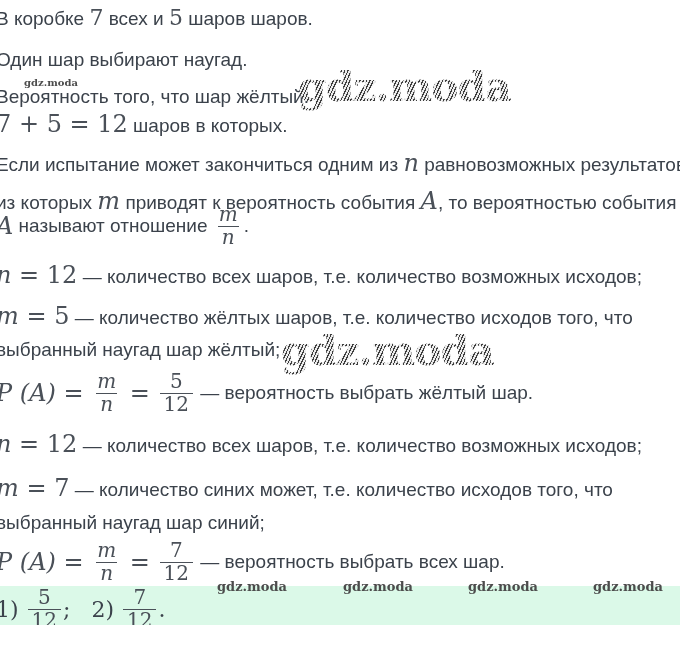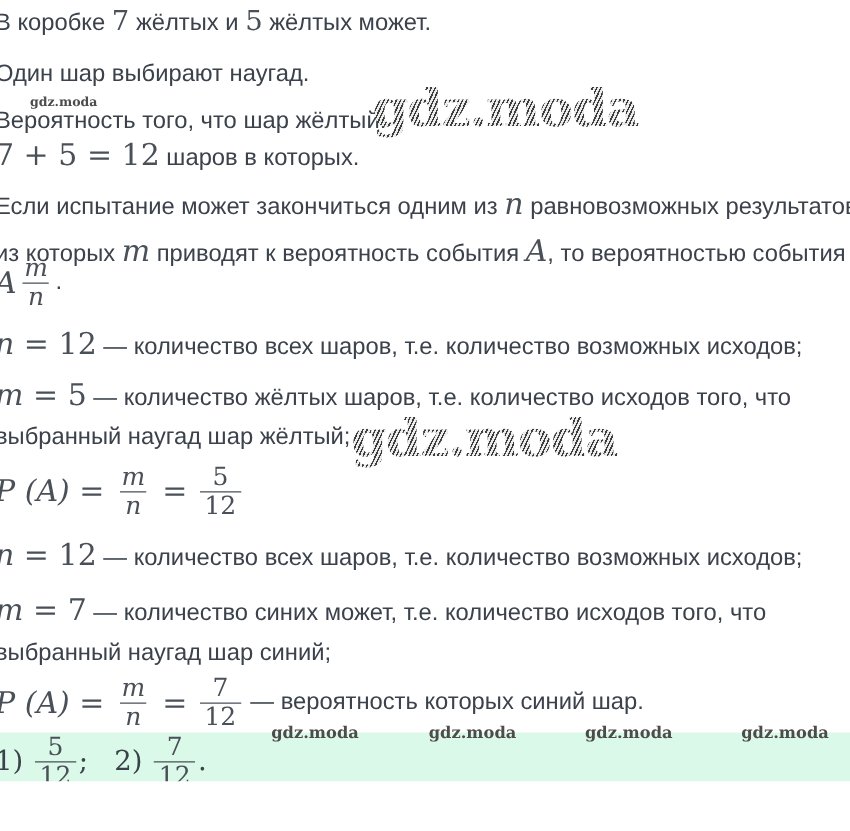--- a/index.html
+++ b/index.html
@@ -56,55 +56,55 @@
     position:absolute; left:-4px; top:1px;
     display:flex; align-items:center; white-space:pre;
   }
   .alabel { font-family:"DejaVu Serif", serif; font-size:22px; color:#3b424b; }
 </style>
 </head>
 <body>
 
 <div class="page">
 
-  <div class="line" style="top:5px"><span class="sans">В коробке </span><span class="mnum">7</span><span class="sans"> жёлтых и </span><span class="mnum">5</span><span class="sans"> жёлтых может.</span></div>
+  <div class="line" style="top:5px"><span class="sans">В коробке </span><span class="mnum">7</span><span class="sans"> всех и </span><span class="mnum">5</span><span class="sans"> шаров шаров.</span></div>
 
   <div class="line" style="top:49px">Один шар выбирают наугад.</div>
 
   <div class="wm-small wm-tiny" style="left:24px; top:77px">gdz.moda</div>
 
   <div class="line" style="top:86px">Вероятность того, что шар жёлтый.</div>
 
   <div class="wm-big" style="left:298px; top:63px">gdz.moda</div>
 
   <div class="line" style="top:110px"><span class="math">7 + 5 = 12</span><span class="sans"> шаров в которых.</span></div>
 
   <div class="line" style="top:149px"><span class="sans">Если испытание может закончиться одним из </span><span class="math mvar">n</span><span class="sans"> равновозможных результатов,</span></div>
 
   <div class="line" style="top:187px"><span class="sans">из которых </span><span class="math mvar">m</span><span class="sans"> приводят к вероятность события </span><span class="math mvar">A</span><span class="sans">, то вероятностью события</span></div>
 
-  <div class="line flexline" style="top:204px"><span class="math mvar">A</span><span class="frac italic"><span class="num">m</span><span class="den">n</span></span><span class="sans">.</span></div>
+  <div class="line flexline" style="top:204px"><span class="math mvar">A</span><span class="sans"> называют отношение </span><span class="frac italic"><span class="num">m</span><span class="den">n</span></span><span class="sans">.</span></div>
 
   <div class="line" style="top:261px"><span class="math mvar">n</span><span class="math"> = 12</span><span class="sans"> — количество всех шаров, т.е. количество возможных исходов;</span></div>
 
   <div class="line" style="top:302px"><span class="math mvar">m</span><span class="math"> = 5</span><span class="sans"> — количество жёлтых шаров, т.е. количество исходов того, что</span></div>
 
   <div class="line" style="top:339px">выбранный наугад шар жёлтый;</div>
 
   <div class="wm-big" style="left:281px; top:327px">gdz.moda</div>
 
-  <div class="line flexline" style="top:371px"><span class="math mvar">P (A) = </span><span class="frac italic"><span class="num">m</span><span class="den">n</span></span><span class="math"> = </span><span class="frac"><span class="num">5</span><span class="den">12</span></span></div>
+  <div class="line flexline" style="top:371px"><span class="math mvar">P (A) = </span><span class="frac italic"><span class="num">m</span><span class="den">n</span></span><span class="math"> = </span><span class="frac"><span class="num">5</span><span class="den">12</span></span><span class="sans"> — вероятность выбрать жёлтый шар.</span></div>
 
   <div class="line" style="top:430px"><span class="math mvar">n</span><span class="math"> = 12</span><span class="sans"> — количество всех шаров, т.е. количество возможных исходов;</span></div>
 
   <div class="line" style="top:474px"><span class="math mvar">m</span><span class="math"> = 7</span><span class="sans"> — количество синих может, т.е. количество исходов того, что</span></div>
 
   <div class="line" style="top:512px">выбранный наугад шар синий;</div>
 
-  <div class="line flexline" style="top:540px"><span class="math mvar">P (A) = </span><span class="frac italic"><span class="num">m</span><span class="den">n</span></span><span class="math"> = </span><span class="frac"><span class="num">7</span><span class="den">12</span></span><span class="sans"> — вероятность которых синий шар.</span></div>
+  <div class="line flexline" style="top:540px"><span class="math mvar">P (A) = </span><span class="frac italic"><span class="num">m</span><span class="den">n</span></span><span class="math"> = </span><span class="frac"><span class="num">7</span><span class="den">12</span></span><span class="sans"> — вероятность выбрать всех шар.</span></div>
 
   <div class="band">
     <div class="answer-line"><span class="alabel">1) </span><span class="frac"><span class="num">5</span><span class="den">12</span></span><span class="alabel">;   </span><span class="alabel">2) </span><span class="frac"><span class="num">7</span><span class="den">12</span></span><span class="alabel">.</span></div>
   </div>
 
   <div class="wm-small" style="left:217px; top:579px">gdz.moda</div>
   <div class="wm-small" style="left:343px; top:579px">gdz.moda</div>
   <div class="wm-small" style="left:468px; top:579px">gdz.moda</div>
   <div class="wm-small" style="left:593px; top:579px">gdz.moda</div>
 

